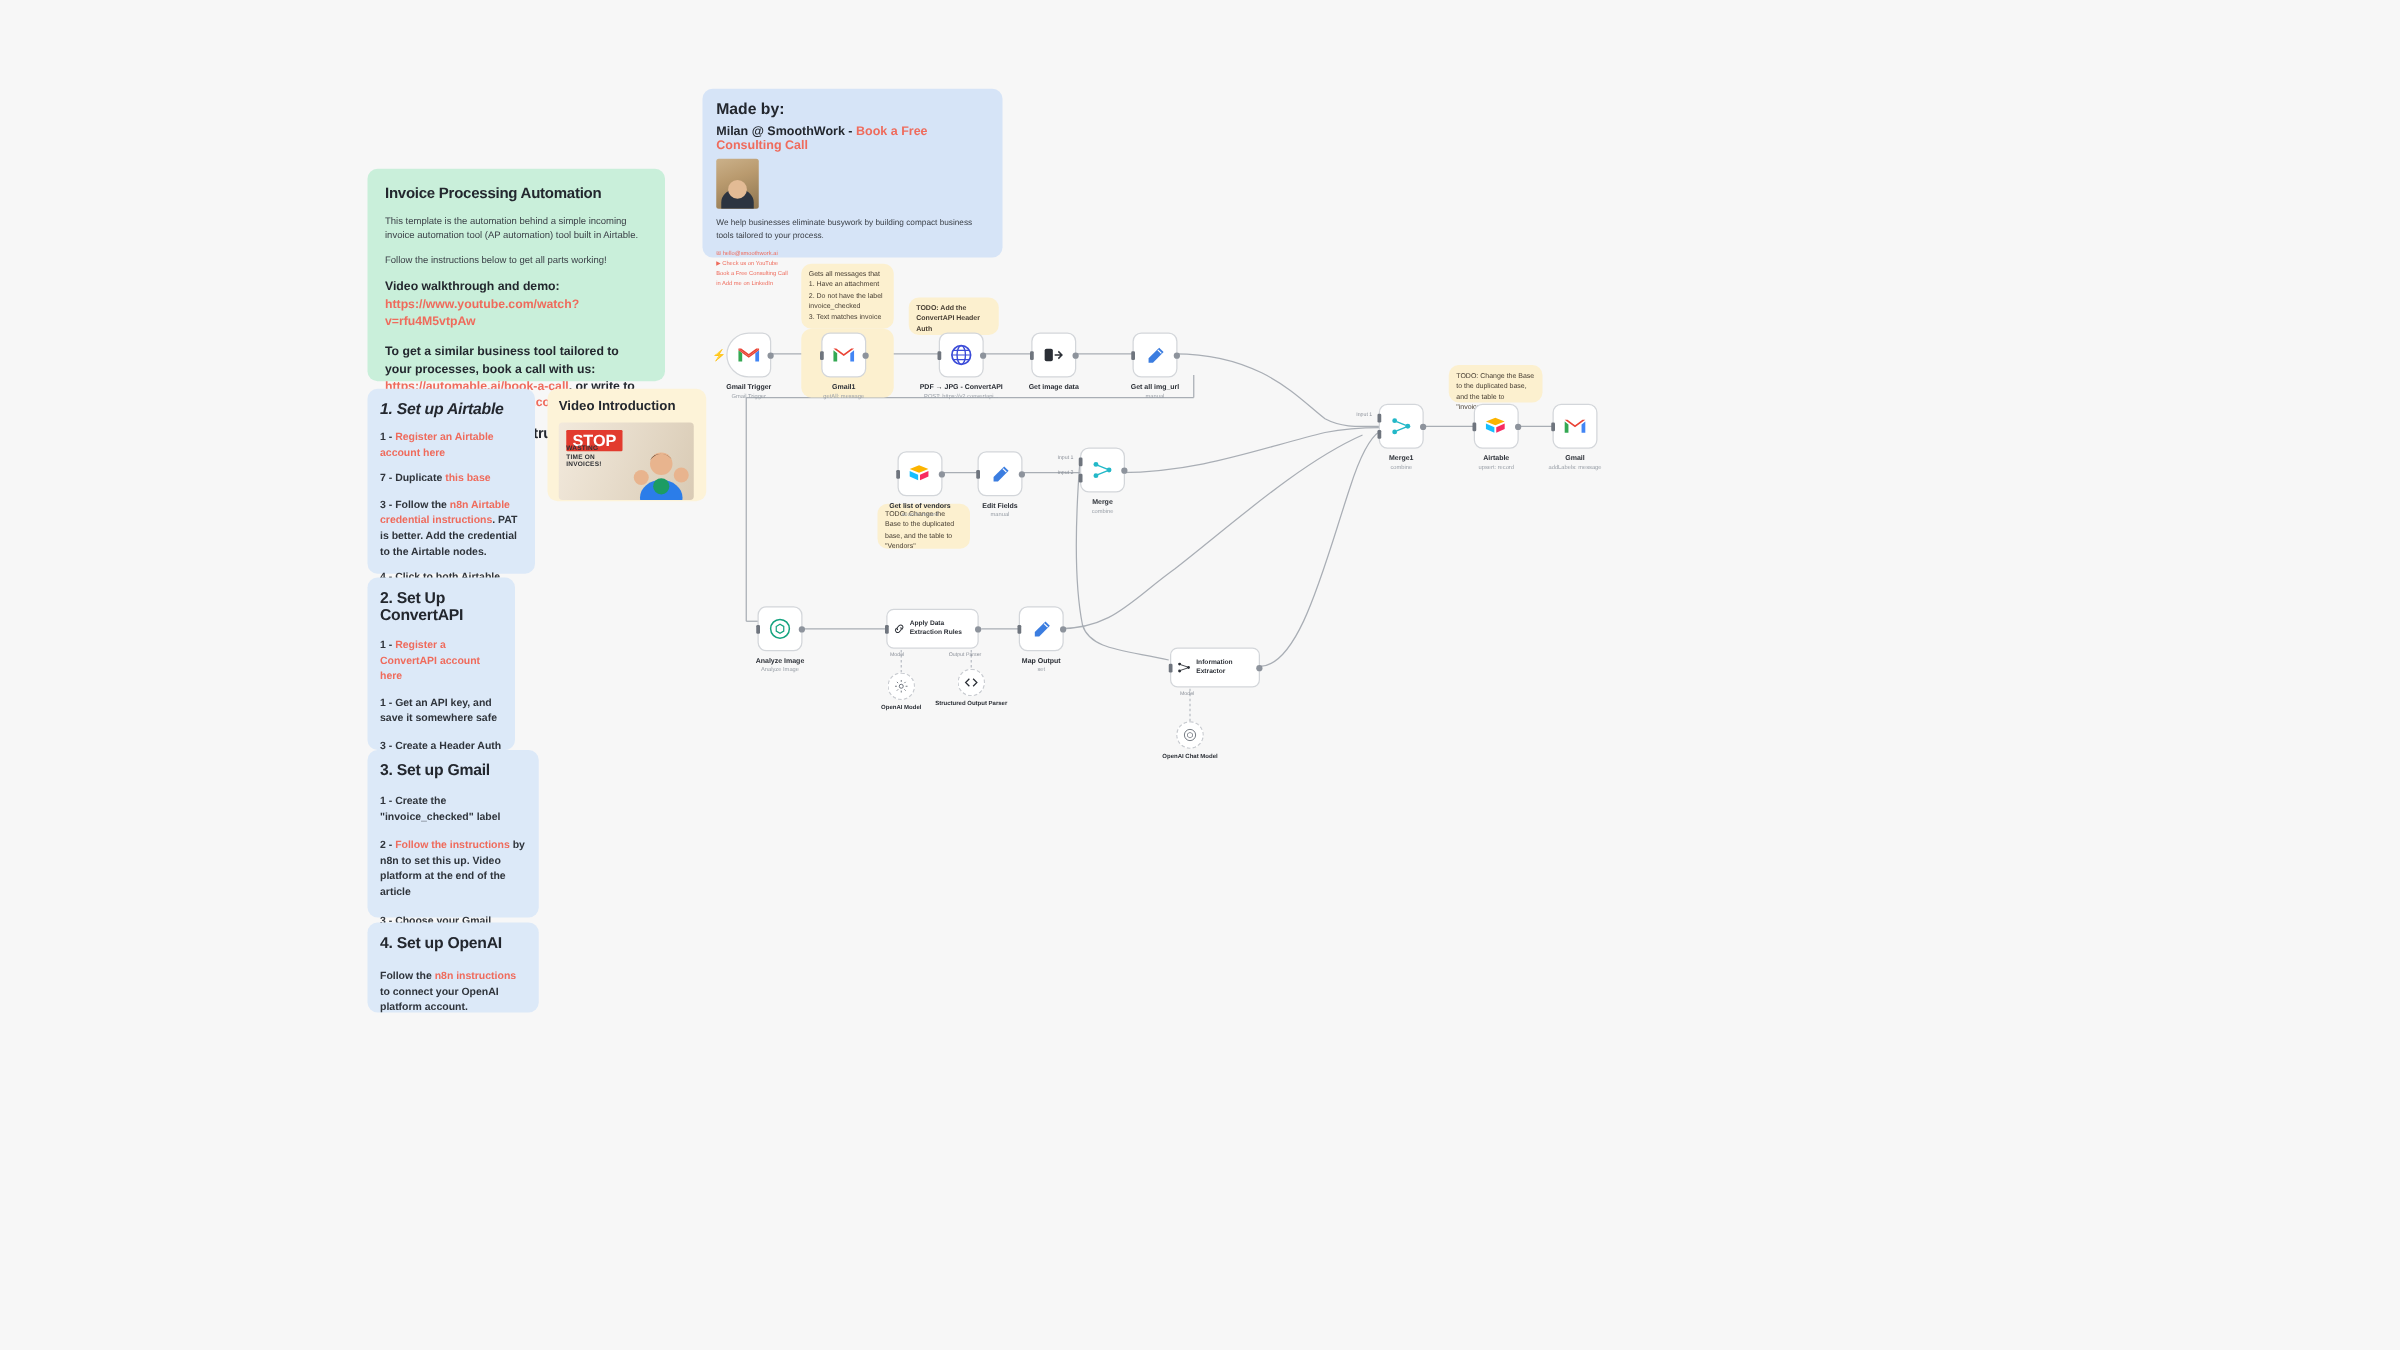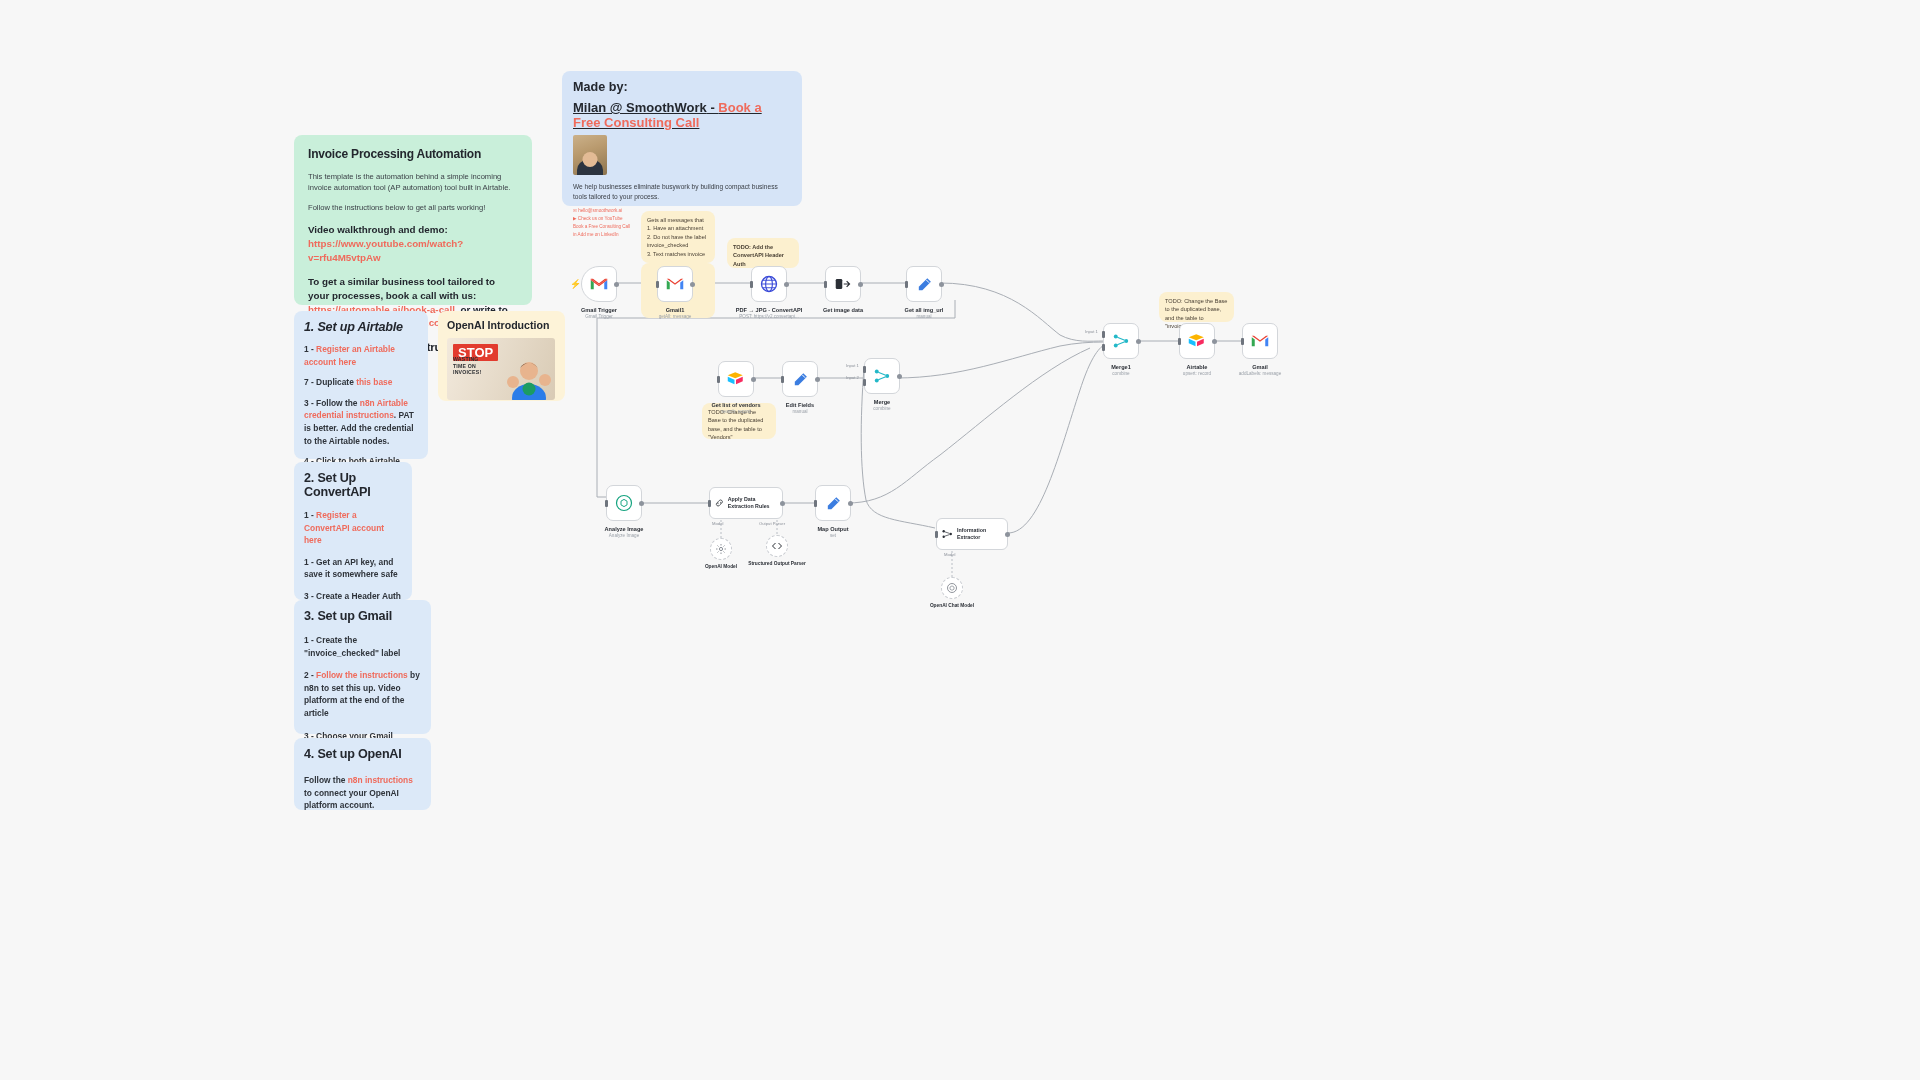--- a/index.html
+++ b/index.html
@@ -27,21 +27,21 @@
   }
   .green-p { font-size:7.6px; color:#3a3f46; line-height:1.45; margin:0; }
   .green-b { font-size:9.8px; font-weight:700; color:#23272e; line-height:1.42; margin:0; }
   .lnk { color:#ef6b5c; }
   .step-head { font-size:11.6px; font-weight:700; color:#23272e; letter-spacing:-.2px; }
   .sec-title { font-size:12.6px; font-weight:700; font-style:italic; color:#23272e; letter-spacing:-.2px; }
   .sec-title.noital { font-style:normal; }
   .sec-p { font-size:8.4px; color:#2f343b; line-height:1.5; margin:0; font-weight:600; }
 
   .madeby-title { font-size:12.6px; font-weight:700; color:#23272e; }
-  .madeby-sub { font-size:13px; font-weight:700; color:#23272e;text-decoration:underline; }
+  .madeby-sub { font-size:10px; font-weight:700; color:#23272e; }
   .madeby-p { font-size:6.6px; color:#3a3f46; line-height:1.5; }
   .madeby-links { font-size:4.6px; color:#ef6b5c; line-height:1.75; }
 
   .vid-title { font-size:10.6px; font-weight:700; color:#23272e; }
 
   .tnote { font-size:5.6px; color:#4a4135; line-height:1.5; }
   .tnote-b { font-weight:700; }
 
   
   .node {
@@ -237,21 +237,21 @@
 
   <div class="note note-lblue" style="left:294px; top:738px; width:137px; height:72px; padding:9px 10px;">
     <div class="sec-title noital">4. Set up OpenAI</div>
     <div style="height:13px"></div>
     <div class="sec-p">
       <span>Follow the </span><span class="lnk">n8n instructions</span><span> to connect your OpenAI platform account.</span>
     </div>
   </div>
 
   <div class="note note-yellow-soft" style="left:438px; top:311px; width:127px; height:90px; padding:8px 9px;">
-    <div class="vid-title">OpenAI Introduction</div>
+    <div class="vid-title">Video Introduction</div>
     <div style="height:7px"></div>
     <div class="vid-thumb">
       <div class="vid-stop">STOP</div>
       <div class="vid-txt">WASTING<br>TIME ON<br>INVOICES!</div>
       <svg class="vid-person" viewBox="0 0 48 48">
         <ellipse cx="24" cy="46" rx="17" ry="14" fill="#2b7de9"></ellipse>
         <circle cx="24" cy="19" r="9" fill="#e8b48e"></circle>
         <path d="M15 16 q9 -10 18 0 q-4 -5 -9 -5 q-6 0 -9 5Z" fill="#4a3627"></path>
         <circle cx="40" cy="28" r="6" fill="#e8b48e"></circle>
         <circle cx="8" cy="30" r="6" fill="#e8b48e"></circle>

